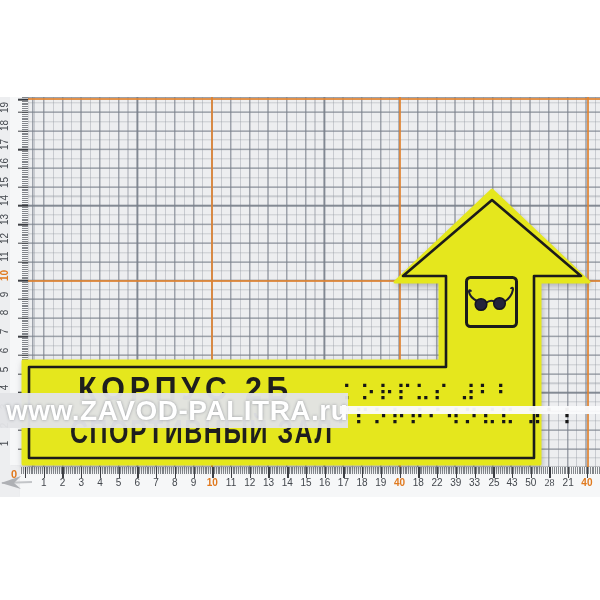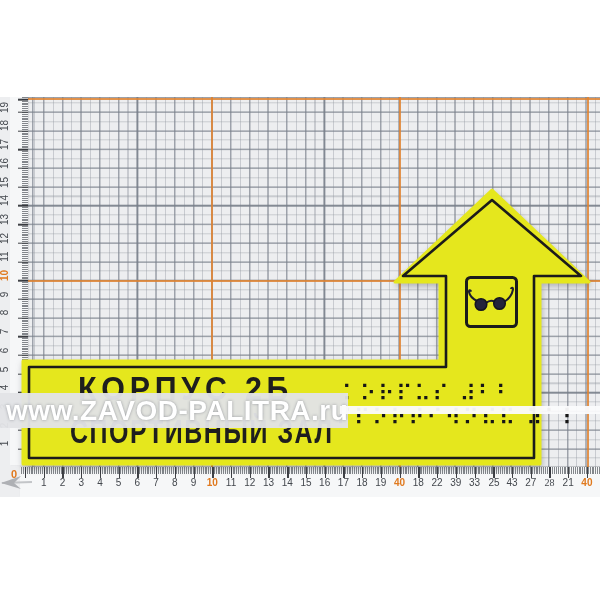--- a/index.html
+++ b/index.html
@@ -106,21 +106,21 @@
         <span class="num" style="left: 335.41px; top: 380px;">17</span>
         <span class="num" style="left: 354.14px; top: 380px;">18</span>
         <span class="num" style="left: 372.87px; top: 380px;">19</span>
         <span class="num orange" style="left: 391.6px; top: 380px;">40</span>
         <span class="num" style="left: 410.33px; top: 380px;">18</span>
         <span class="num" style="left: 429.06px; top: 380px;">22</span>
         <span class="num" style="left: 447.79px; top: 380px;">39</span>
         <span class="num" style="left: 466.52px; top: 380px;">33</span>
         <span class="num" style="left: 486px; top: 380px;">25</span>
         <span class="num" style="left: 503.98px; top: 380px;">43</span>
-        <span class="num" style="left: 522.71px; top: 380px;">27</span>
+        <span class="num" style="left: 522.71px; top: 380px;">50</span>
         <span class="num" style="left: 541.44px; top: 380px; font-family: Liberation Serif, serif;">28</span>
         <span class="num" style="left: 560.17px; top: 380px;">21</span>
         <span class="num orange" style="left: 578.9px; top: 380px;">40</span>
       </div>
     <div id="left-nums">
         <span class="num rot" style="left: -4px; top: 341.3px;">1</span>
         <span class="num rot" style="left: -4px; top: 322.6px;">2</span>
         <span class="num rot" style="left: -4px; top: 303.9px;">3</span>
         <span class="num rot" style="left: -4px; top: 285.2px;">4</span>
         <span class="num rot" style="left: -4px; top: 266.5px;">5</span>

